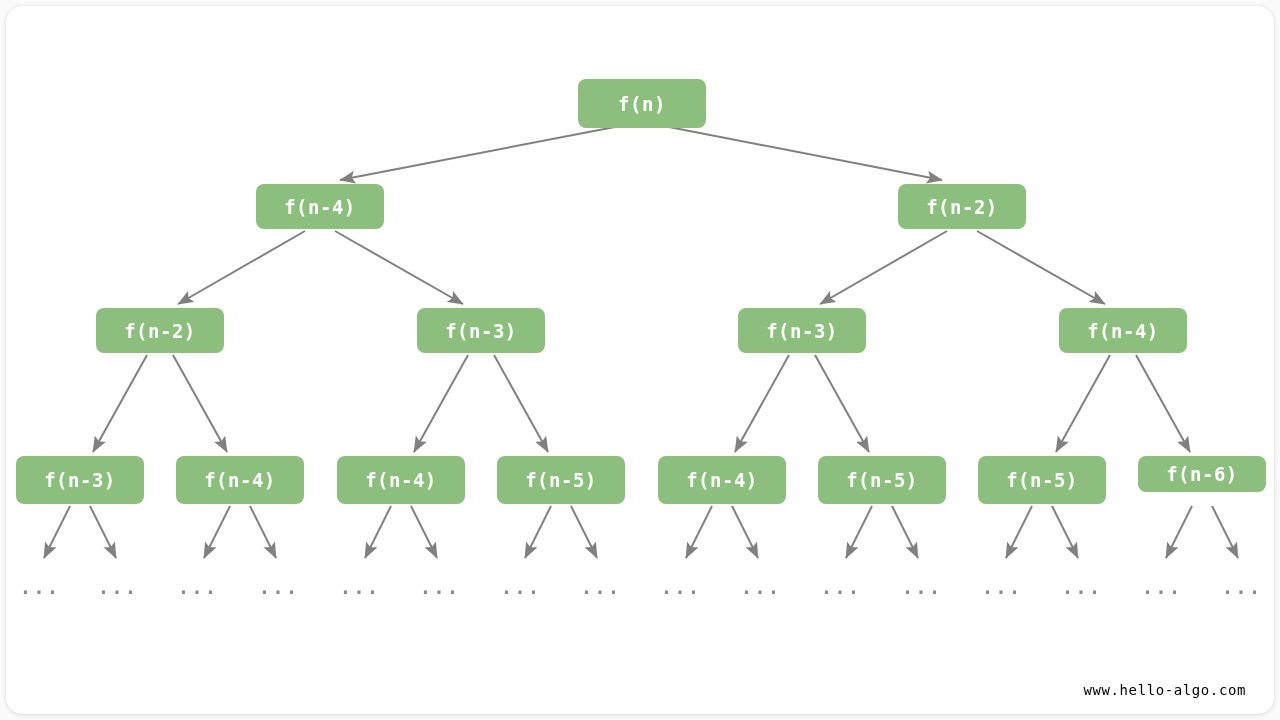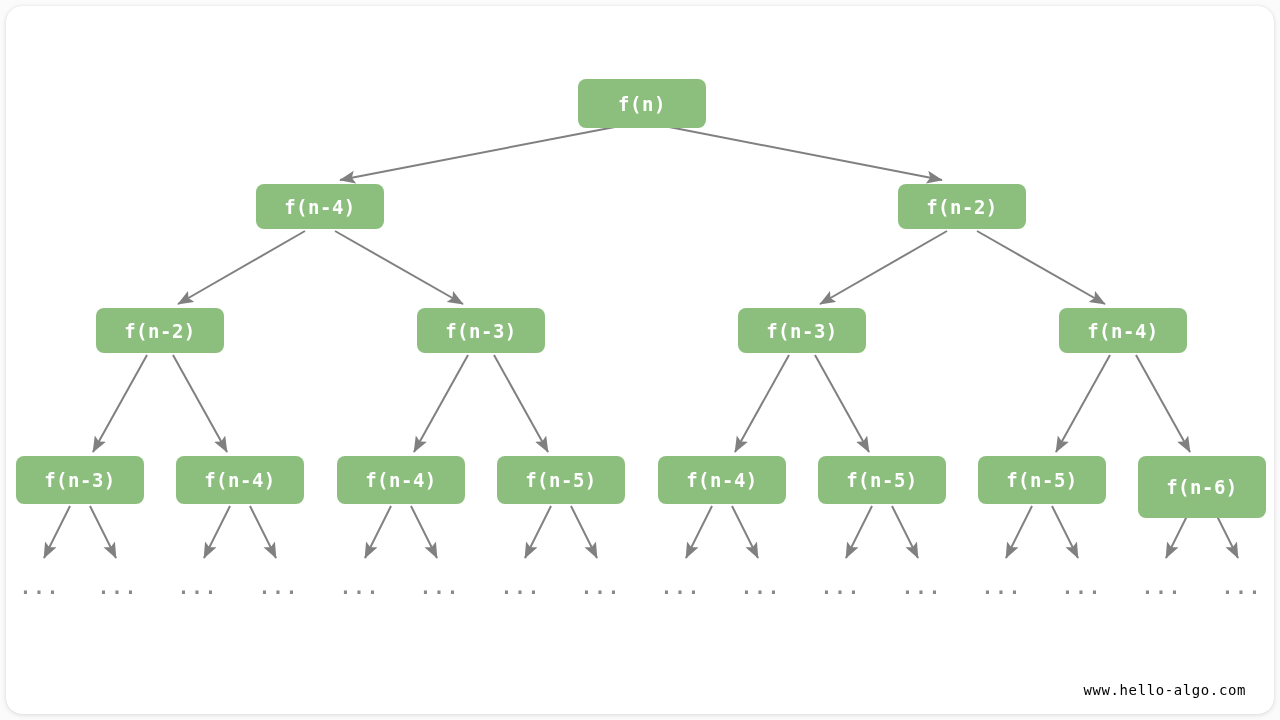--- a/index.html
+++ b/index.html
@@ -136,21 +136,21 @@
   <div class="node" style="left:738px; top:308px; width:128px; height:45px;">f(n-3)</div>
   <div class="node" style="left:1059px; top:308px; width:128px; height:45px;">f(n-4)</div>
 
   <div class="node" style="left:16px; top:456px; width:128px; height:48px;">f(n-3)</div>
   <div class="node" style="left:176px; top:456px; width:128px; height:48px;">f(n-4)</div>
   <div class="node" style="left:337px; top:456px; width:128px; height:48px;">f(n-4)</div>
   <div class="node" style="left:497px; top:456px; width:128px; height:48px;">f(n-5)</div>
   <div class="node" style="left:658px; top:456px; width:128px; height:48px;">f(n-4)</div>
   <div class="node" style="left:818px; top:456px; width:128px; height:48px;">f(n-5)</div>
   <div class="node" style="left:978px; top:456px; width:128px; height:48px;">f(n-5)</div>
-  <div class="node" style="left:1138px; top:456px; width:128px; height:62px;">f(n-6)</div>
+  <div class="node" style="left:1138px; top:456px; width:128px; height:36px;">f(n-6)</div>
 
   <div class="ellipsis" style="left:40px; top:576px;">...</div>
   <div class="ellipsis" style="left:118px; top:576px;">...</div>
   <div class="ellipsis" style="left:198px; top:576px;">...</div>
   <div class="ellipsis" style="left:279px; top:576px;">...</div>
   <div class="ellipsis" style="left:360px; top:576px;">...</div>
   <div class="ellipsis" style="left:440px; top:576px;">...</div>
   <div class="ellipsis" style="left:521px; top:576px;">...</div>
   <div class="ellipsis" style="left:601px; top:576px;">...</div>
   <div class="ellipsis" style="left:681px; top:576px;">...</div>

